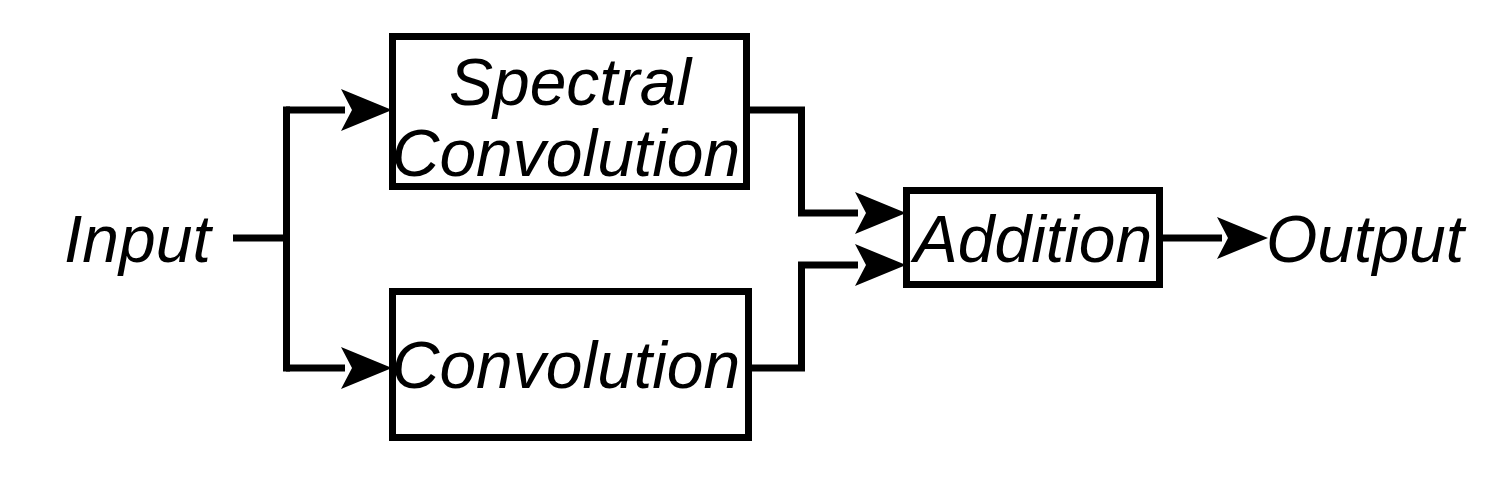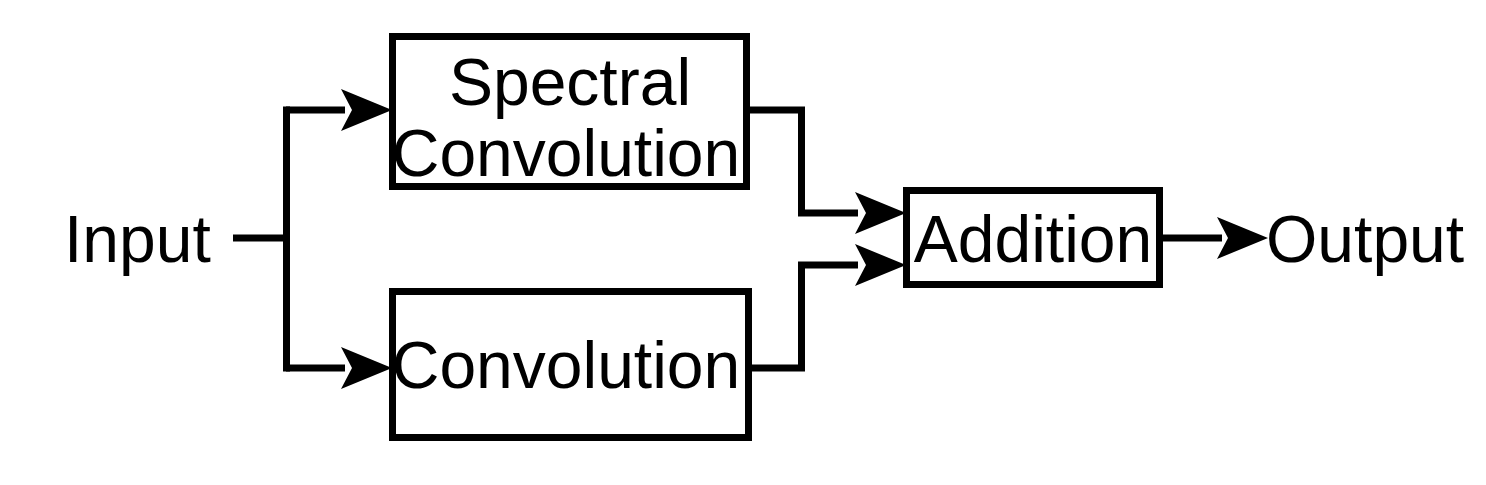--- a/index.html
+++ b/index.html
@@ -11,20 +11,21 @@
     width: 1486px;
     height: 485px;
     overflow: hidden;
     font-family: "Liberation Sans", sans-serif;
   }
   #diagram-root {
     position: relative;
     width: 1486px;
     height: 485px;
     background: #ffffff;
+    font-style: italic;
   }
   svg#flow-svg {
     display: block;
     width: 1486px;
     height: 485px;
   }
   .box-rect {
     fill: #ffffff;
     stroke: #000000;
     stroke-width: 7;

